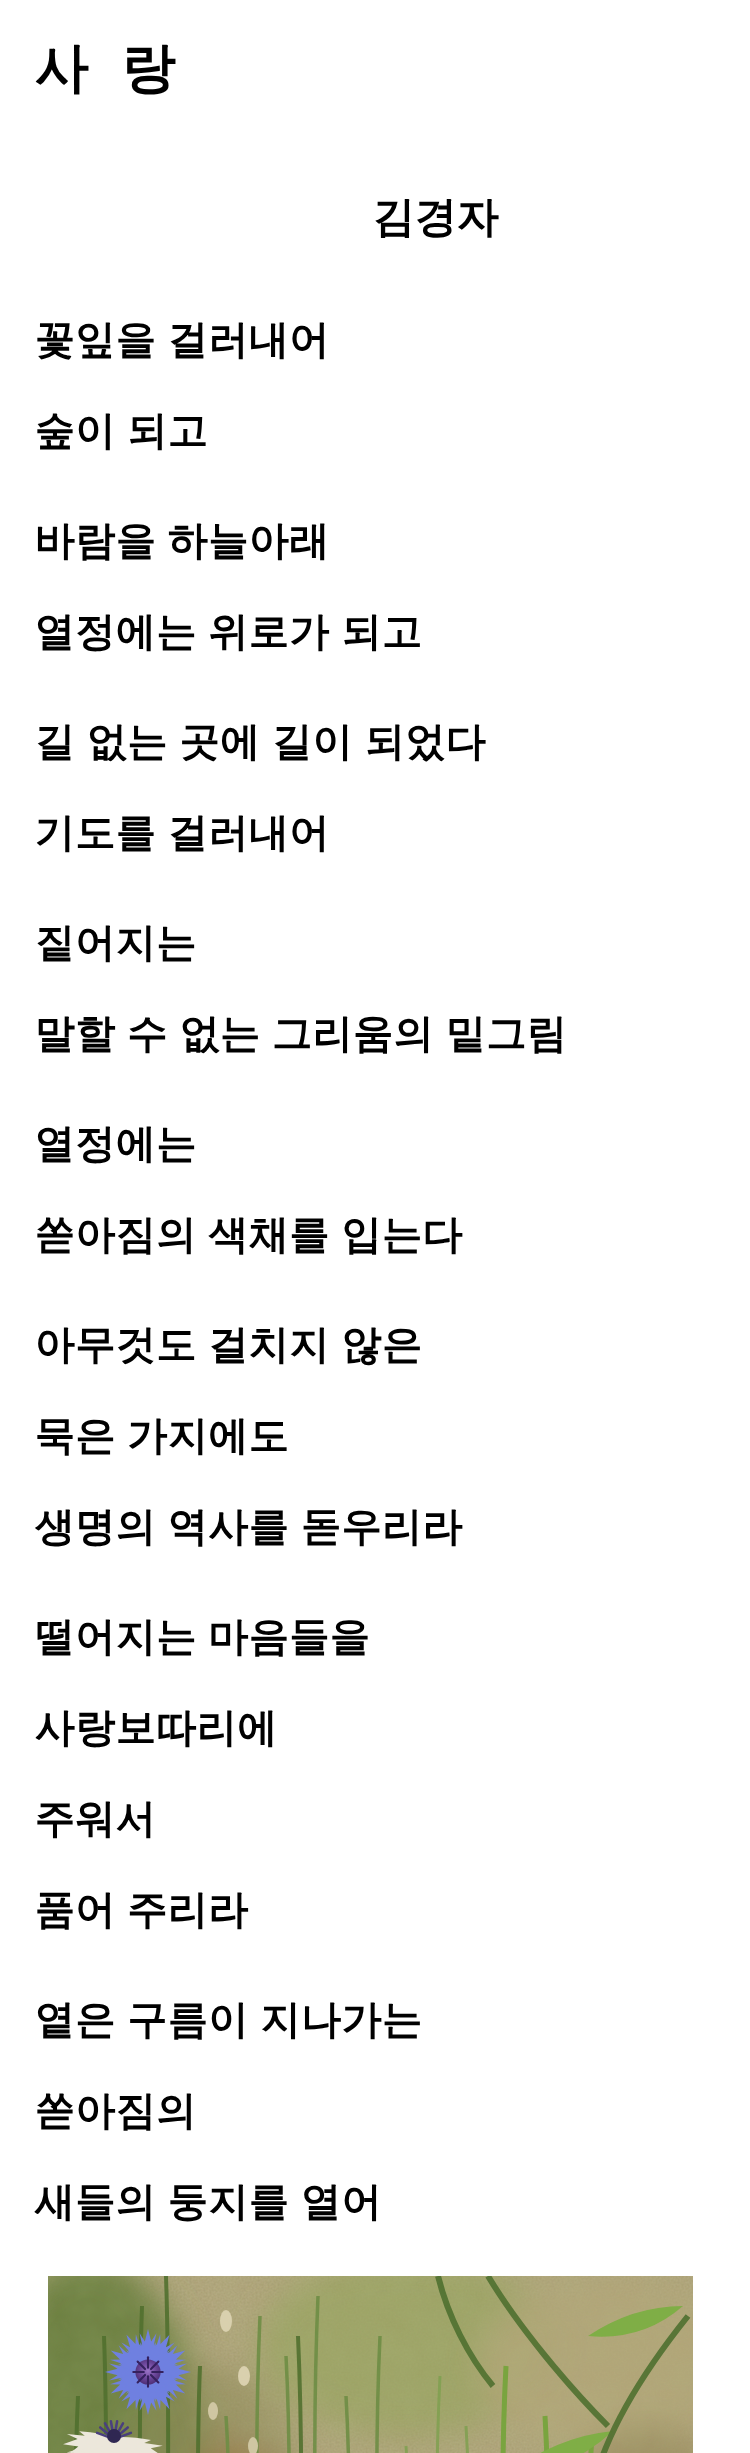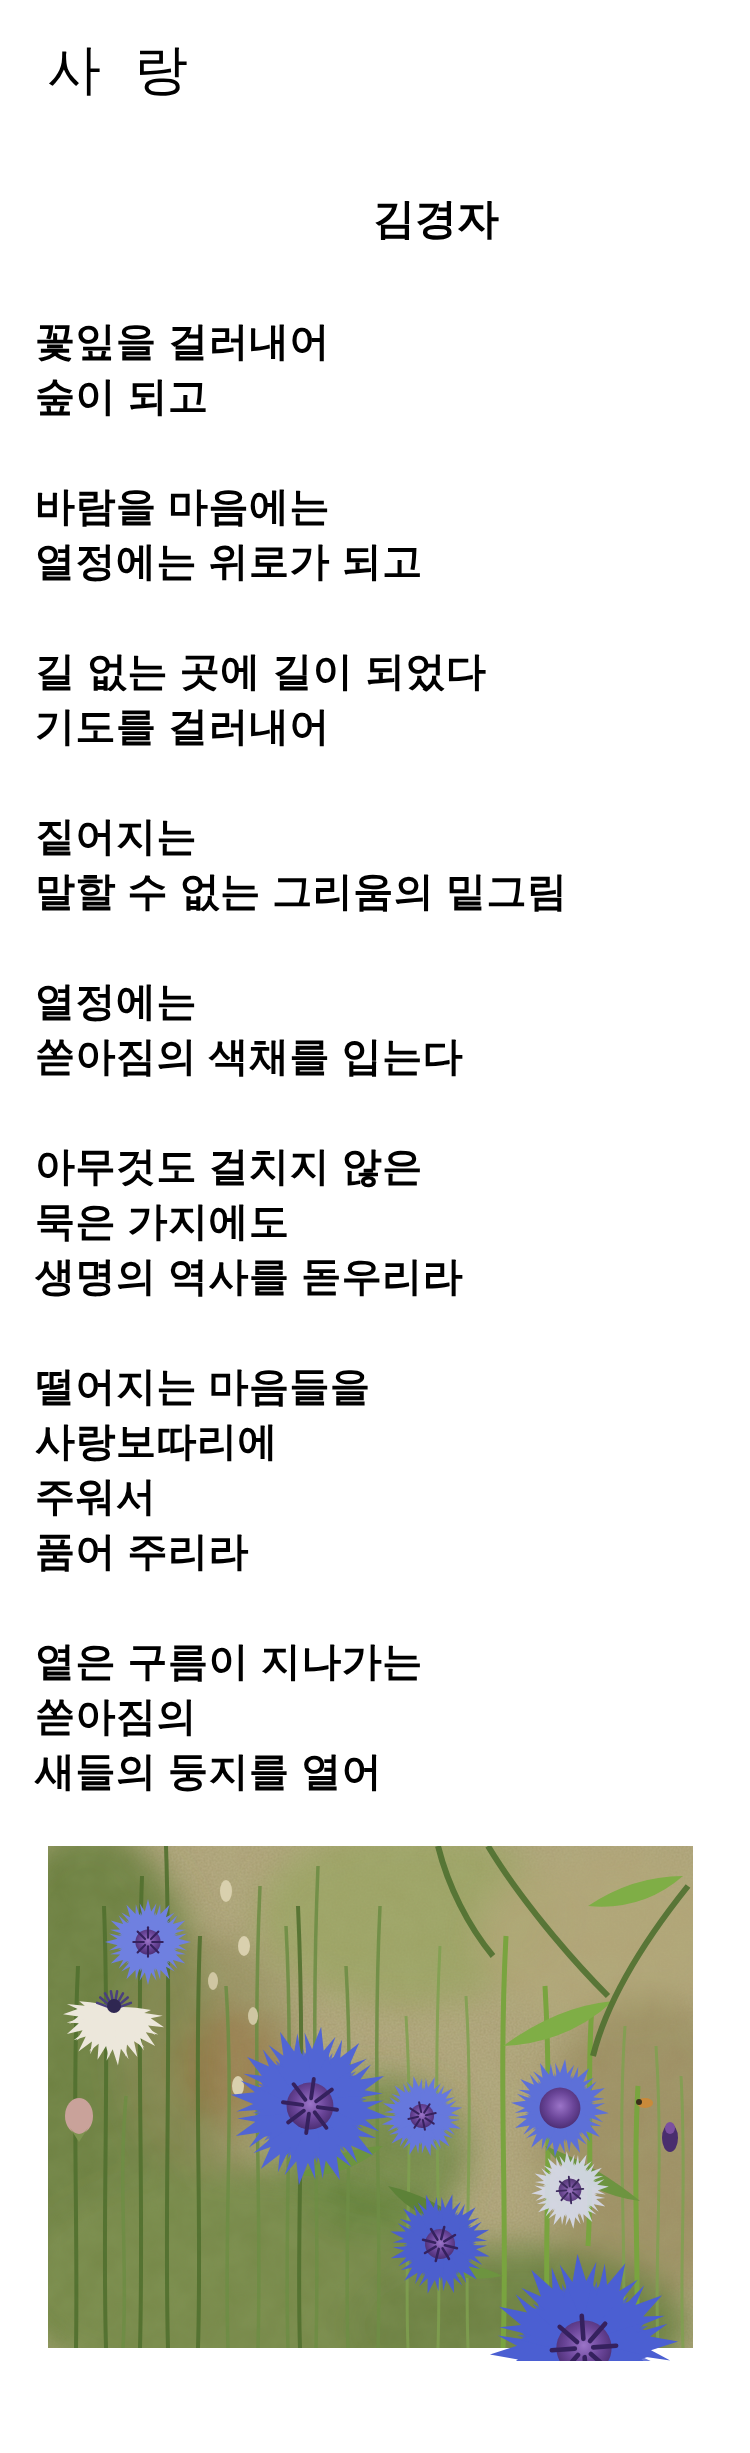--- a/index.html
+++ b/index.html
@@ -4,40 +4,41 @@
 <style>
   html,body{margin:0;padding:0;background:#ffffff;}
   .page{
     position:relative;
     width:750px;height:2453px;
     background:#ffffff;color:#000000;
     font-family:"Liberation Sans", sans-serif;
     overflow:hidden;
   }
   .title{
-    margin:12px;
-    padding:26px 0 0 35px;
+    margin:0;
+    padding:36px 0 0 35px;
     font-size:54px;line-height:62px;
-    font-weight:400;
+    font-weight:700;
     white-space:pre;
     letter-spacing:1px;
   }
   .author{
     margin:96px 9px 0 0;
     padding-left:373px;
     font-size:42px;line-height:46px;
     font-weight:700;
   }
   .stanzas{margin-top:72px;padding-left:35px;}
   .stanza{margin:0 0 55px 0;}
   .stanza:last-child{margin-bottom:0;}
   .line{
     font-size:40px;line-height:55px;
     font-weight:700;letter-spacing:0.5px;
     white-space:pre;
+    margin-top:36px;
   }
   figure.photo{
     margin:47px 0 0 48px;
     padding:0;border:none;
     width:645px;height:515px;
   }
   figure.photo svg{display:block;}
 </style>
 </head>
 <body>
@@ -47,21 +48,21 @@
   <h1 class="title">사  랑</h1>
 
   <div class="author">김경자</div>
 
   <div class="stanzas">
     <div class="stanza">
       <div class="line">꽃잎을 걸러내어</div>
       <div class="line">숲이 되고</div>
     </div>
     <div class="stanza">
-      <div class="line">바람을 마음에는</div>
+      <div class="line">바람을 하늘아래</div>
       <div class="line">열정에는 위로가 되고</div>
     </div>
     <div class="stanza">
       <div class="line">길 없는 곳에 길이 되었다</div>
       <div class="line">기도를 걸러내어</div>
     </div>
     <div class="stanza">
       <div class="line">짙어지는</div>
       <div class="line">말할 수 없는 그리움의 밑그림</div>
     </div>

